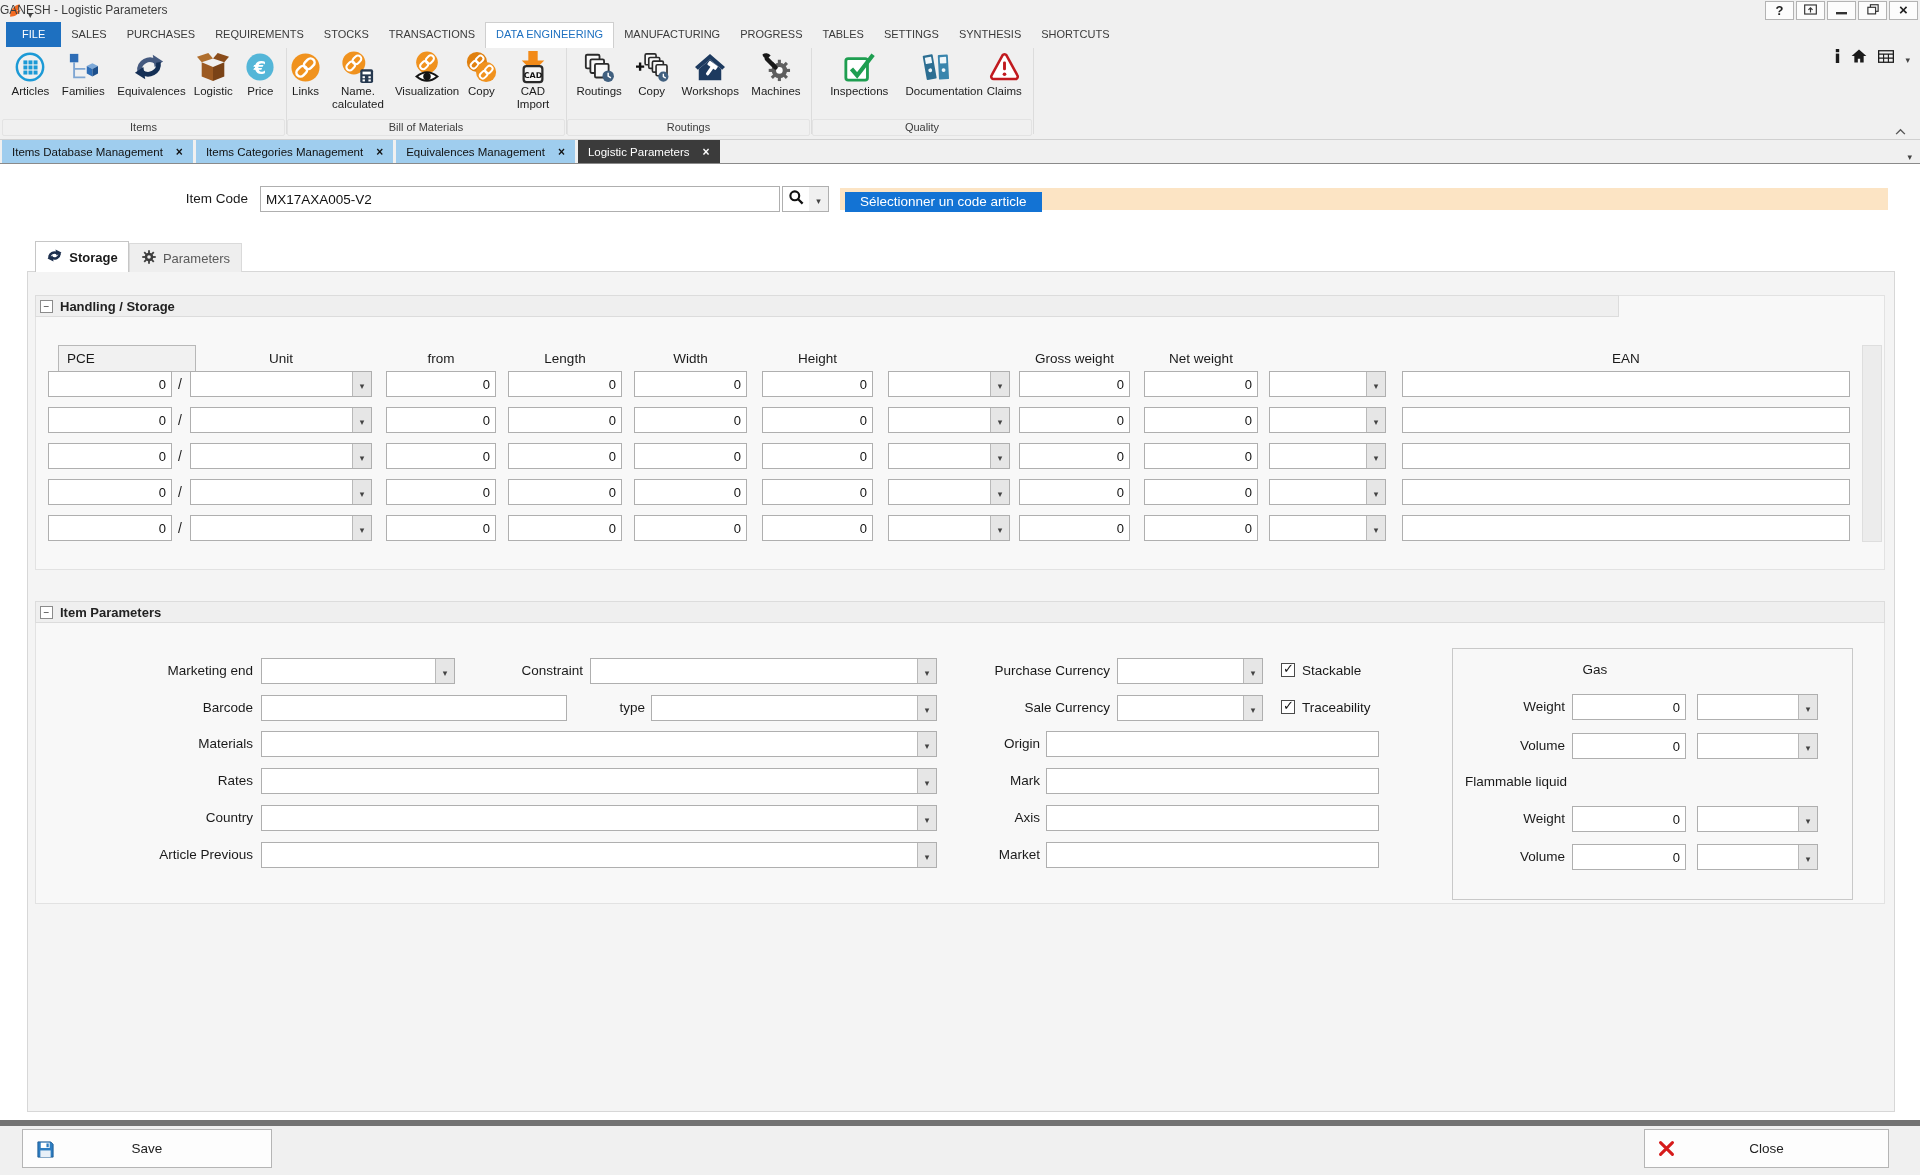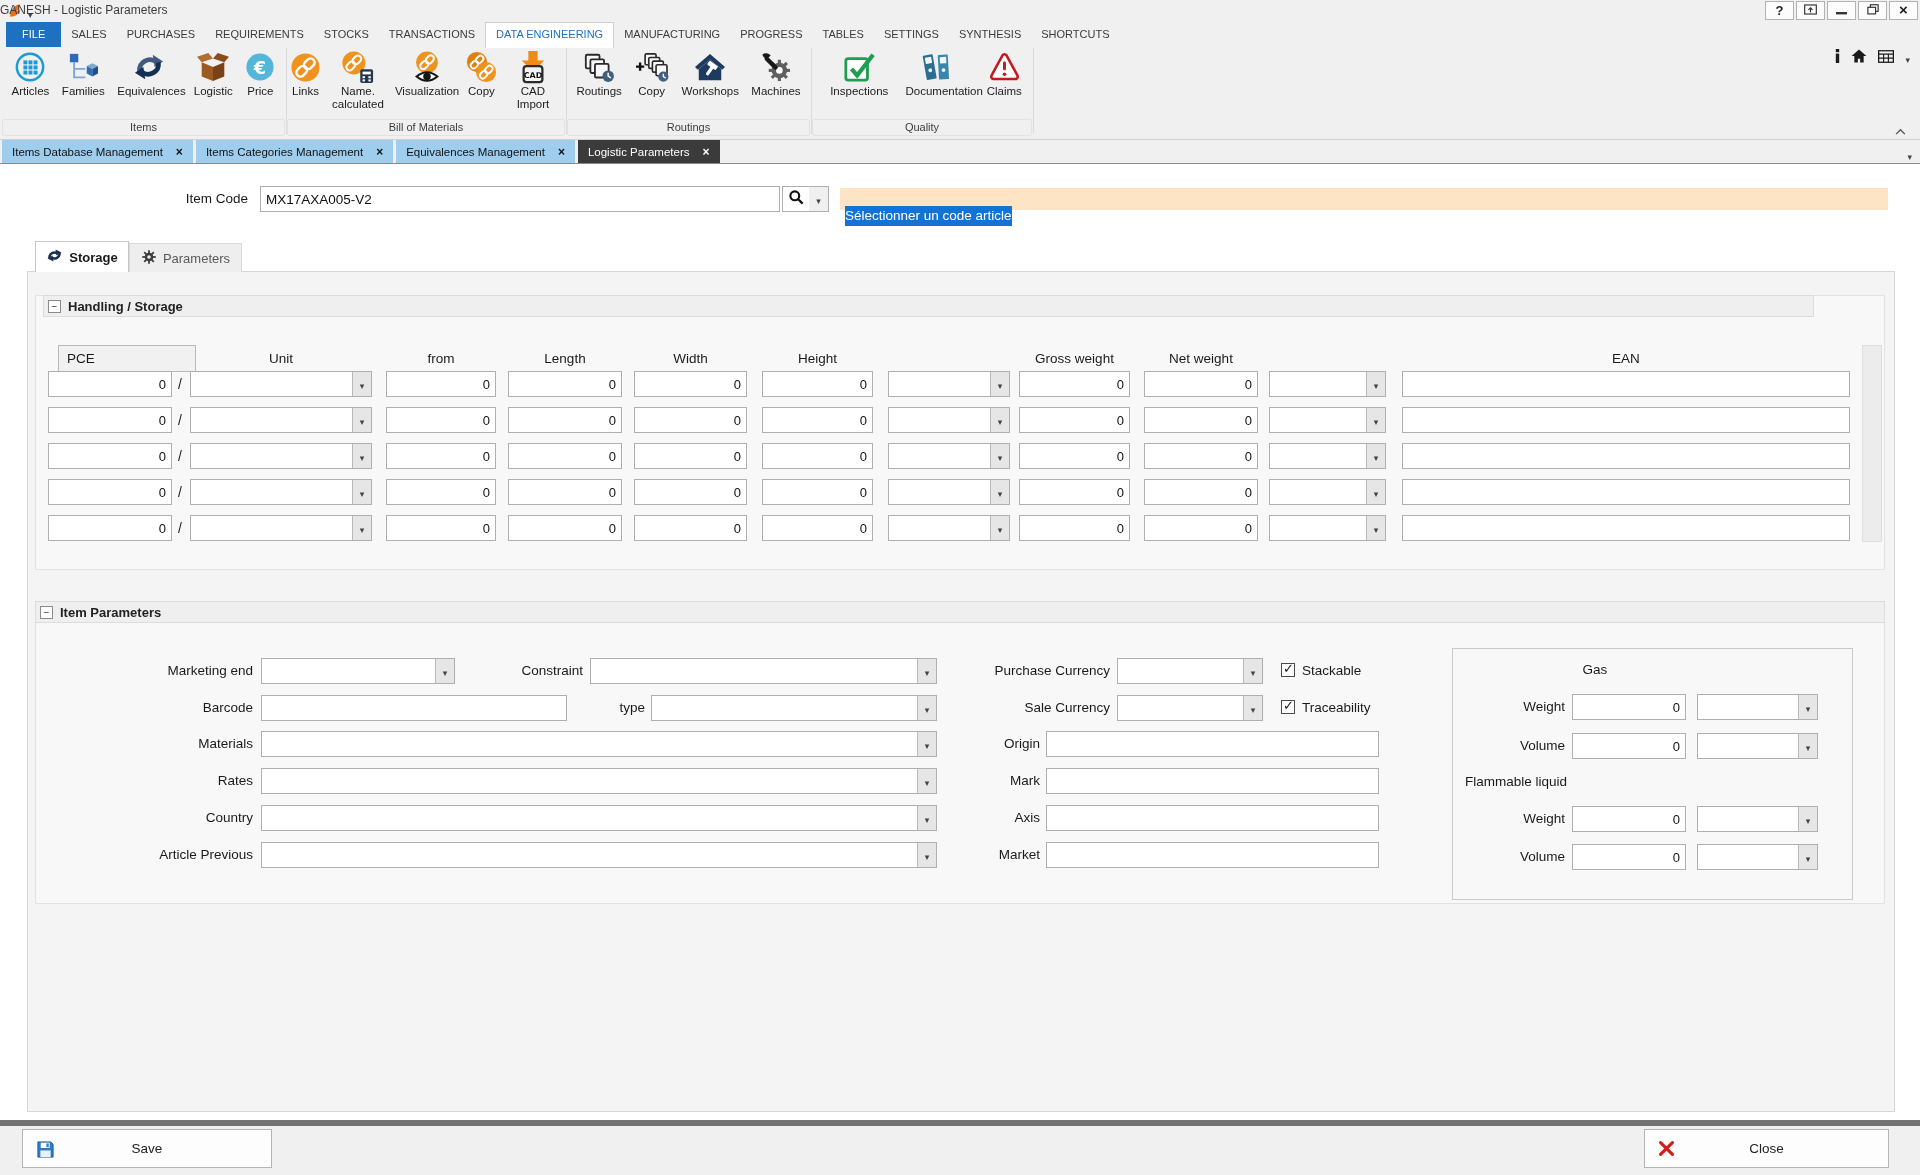--- a/index.html
+++ b/index.html
@@ -62,21 +62,21 @@
   .fbtn .ficon{position:absolute;left:13px;top:10px}
   
   #content{position:absolute;left:0;top:164px;width:100%;height:956px;background:#fff}
   #main-panel{position:absolute;left:27px;top:271px;width:1868px;height:841px;background:#f4f4f4;border:1px solid #d7d7d7;box-sizing:border-box}
   .gbox{position:absolute;background:#f8f8f8;border:1px solid #e2e2e2;box-sizing:border-box}
   #view-tab-storage{position:absolute;left:35px;top:241px;width:94px;height:31px;background:#fff;border:1px solid #c6c6c6;border-bottom:none;
        z-index:2;display:flex;align-items:center;justify-content:center;gap:6px;font-size:13px;font-weight:bold;box-sizing:border-box}
   #view-tab-parameters{position:absolute;left:129px;top:243px;width:113px;height:29px;background:#eeeeee;border:1px solid #dadada;border-bottom:none;
        z-index:1;display:flex;align-items:center;justify-content:center;gap:6px;font-size:13px;color:#5a5a5a;box-sizing:border-box}
   #hint-band{position:absolute;left:840px;top:188px;width:1048px;height:22px;background:#fce4c4}
-  #hint-sel{position:absolute;left:5px;top:18px;background:#1373d4;color:#fff;font-size:13.5px;line-height:20px;padding:0 0;white-space:nowrap}
+  #hint-sel{position:absolute;left:5px;top:4px;background:#1373d4;color:#fff;font-size:13.5px;line-height:20px;padding:0 15px;white-space:nowrap}
   #footer{position:absolute;left:0;top:1120px;width:100%;height:55px;background:#f0f0f0;border-top:6px solid #737373;box-sizing:border-box}
   #grid-scroll{position:absolute;left:1862px;top:345px;width:20px;height:197px;background:#ececec;border:1px solid #dedede;box-sizing:border-box}
 </style>
 </head>
 <body>
 
 <div id="titlebar">
   <div id="qat">
     <span><svg width="14" height="15" viewBox="0 0 20 20">
           <path d="M3 19C3 9 9 2 17 1c-2 4-1 8-5 10 3 0 4-1 6-2-2 6-8 10-15 10z" fill="#f26a21"></path>
@@ -457,21 +457,21 @@
           <rect x="14.2" y="2.5" width="3.6" height="6" transform="rotate(315 16 16)"></rect>
         </g>
         <circle cx="16" cy="16" r="3.6" fill="#eeeeee"></circle>
       </svg></span>
   <span>Parameters</span>
 </div>
 
 <div id="main-panel"></div>
 
 <div class="gbox" style="left:35px;top:295px;width:1850px;height:275px"></div>
-<div class="panel-bar" style="left:43px;top:295px;width:1771px">
+<div class="panel-bar" style="left:35px;top:295px;width:1584px">
   <span class="minus"></span>
   <span class="ttl">Handling / Storage</span>
 </div>
 <div class="abs" style="left:58px;top:345px;width:138px;height:27px;background:#f1f1f1;border:1px solid #b8b8b8;box-sizing:border-box;line-height:25px;padding-left:8px;font-size:13.5px">PCE</div>
 <div id="grid-headers">
     <div class="colhdr" style="left: 190px; top: 345px; width: 182px;">Unit</div>
     <div class="colhdr" style="left: 386px; top: 345px; width: 110px;">from</div>
     <div class="colhdr" style="left: 508px; top: 345px; width: 114px;">Length</div>
     <div class="colhdr" style="left: 634px; top: 345px; width: 113px;">Width</div>
     <div class="colhdr" style="left: 762px; top: 345px; width: 111px;">Height</div>

